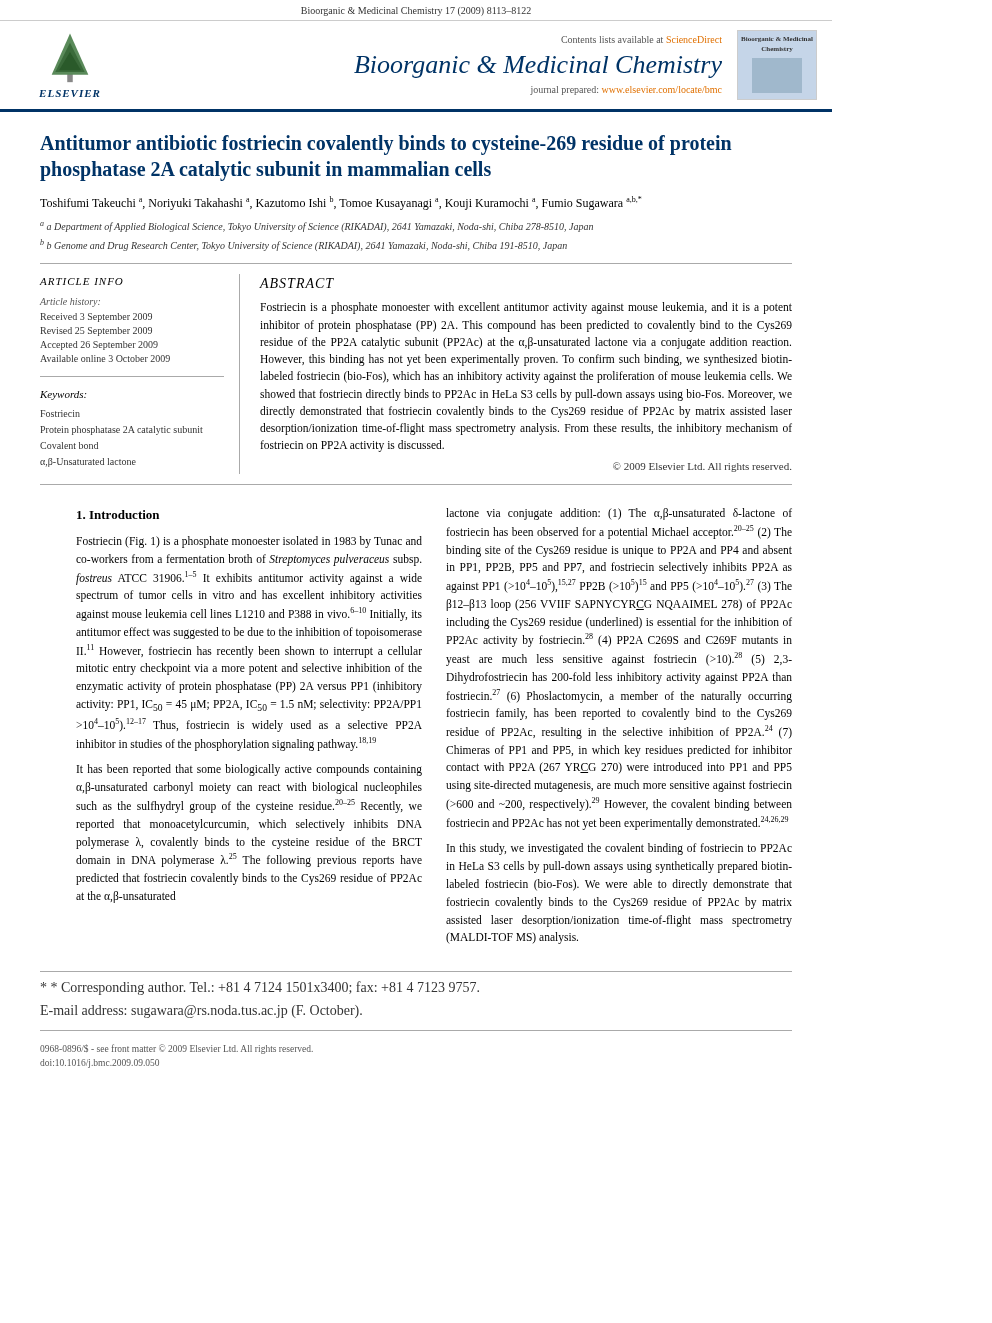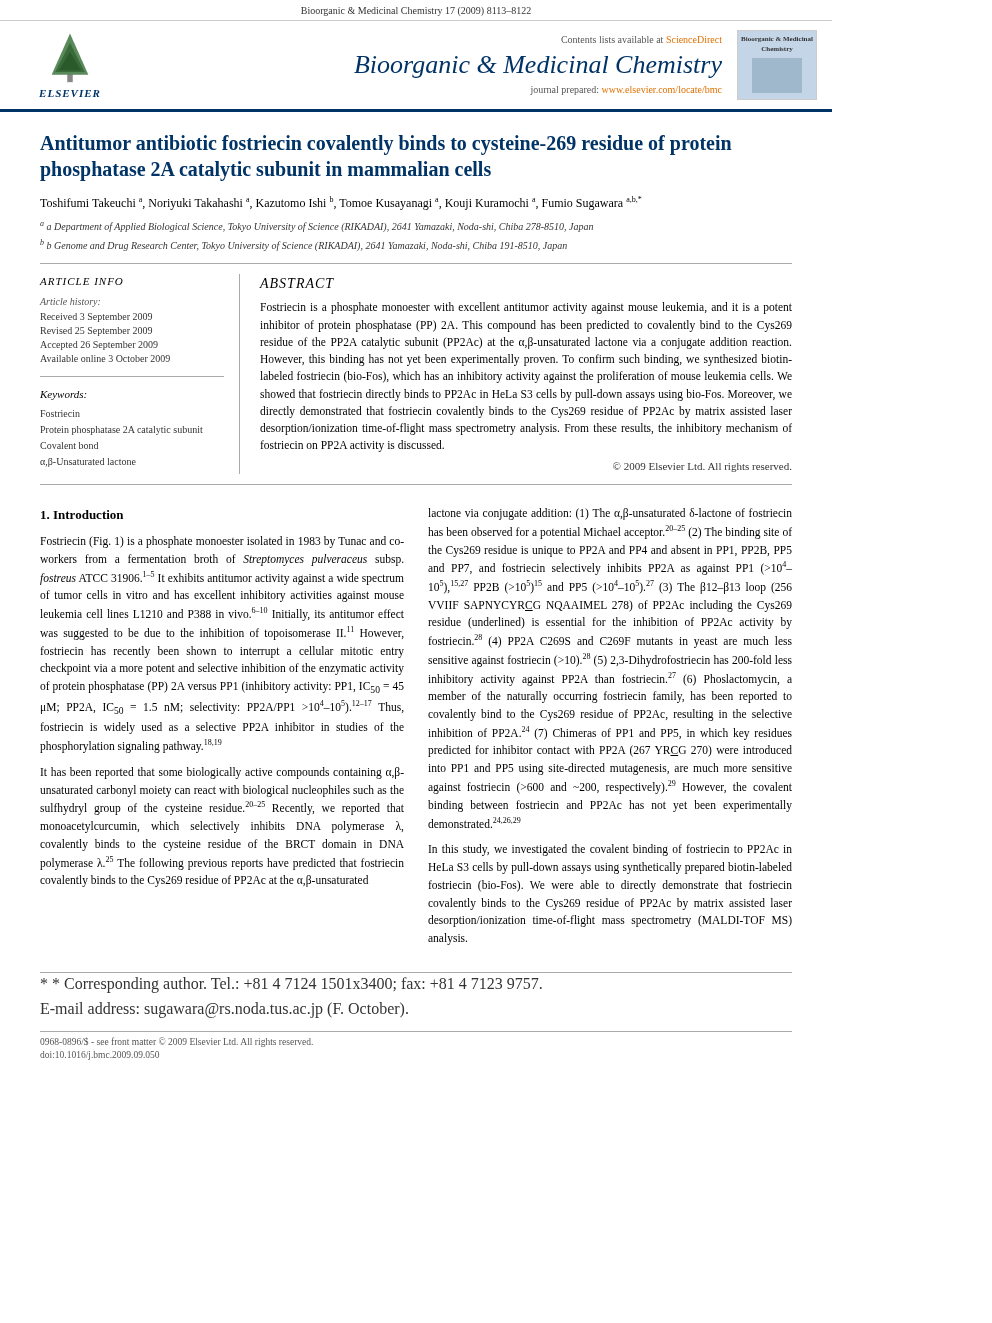--- a/index.html
+++ b/index.html
@@ -199,20 +199,21 @@
       font-size: 11px;
       text-align: right;
       margin-top: 4px;
       color: #333;
     }
     
     .body-section {
       margin-top: 20px;
       display: flex;
       gap: 24px;
+      margin-left: 36px;
     }
     .body-col {
       flex: 1;
       font-size: 11.5px;
       line-height: 1.55;
       text-align: justify;
     }
     .section-heading {
       font-size: 13px;
       font-weight: bold;
@@ -221,30 +222,31 @@
     }
     .body-para {
       margin-bottom: 8px;
       font-size: 11.5px;
       line-height: 1.55;
       text-align: justify;
     }
     .footnotes {
       margin-top: 16px;
       border-top: 1px solid #aaa;
-      font-size: 16px;
+      padding-top: 6px;
+      font-size: 14px;
       color: #333;
     }
     .footnote-line {
       margin-bottom: 3px;
     }
     .bottom-bar {
       margin-top: 10px;
       border-top: 1px solid #aaa;
-      padding-top: 4px;
+      padding-top: 12px;
       font-size: 9.5px;
       color: #555;
     }
     sup {
       font-size: 8px;
     }
     .italic { font-style: italic; }
     .underline { text-decoration: underline; }
     .orange { color: #e07000; }
   </style>

